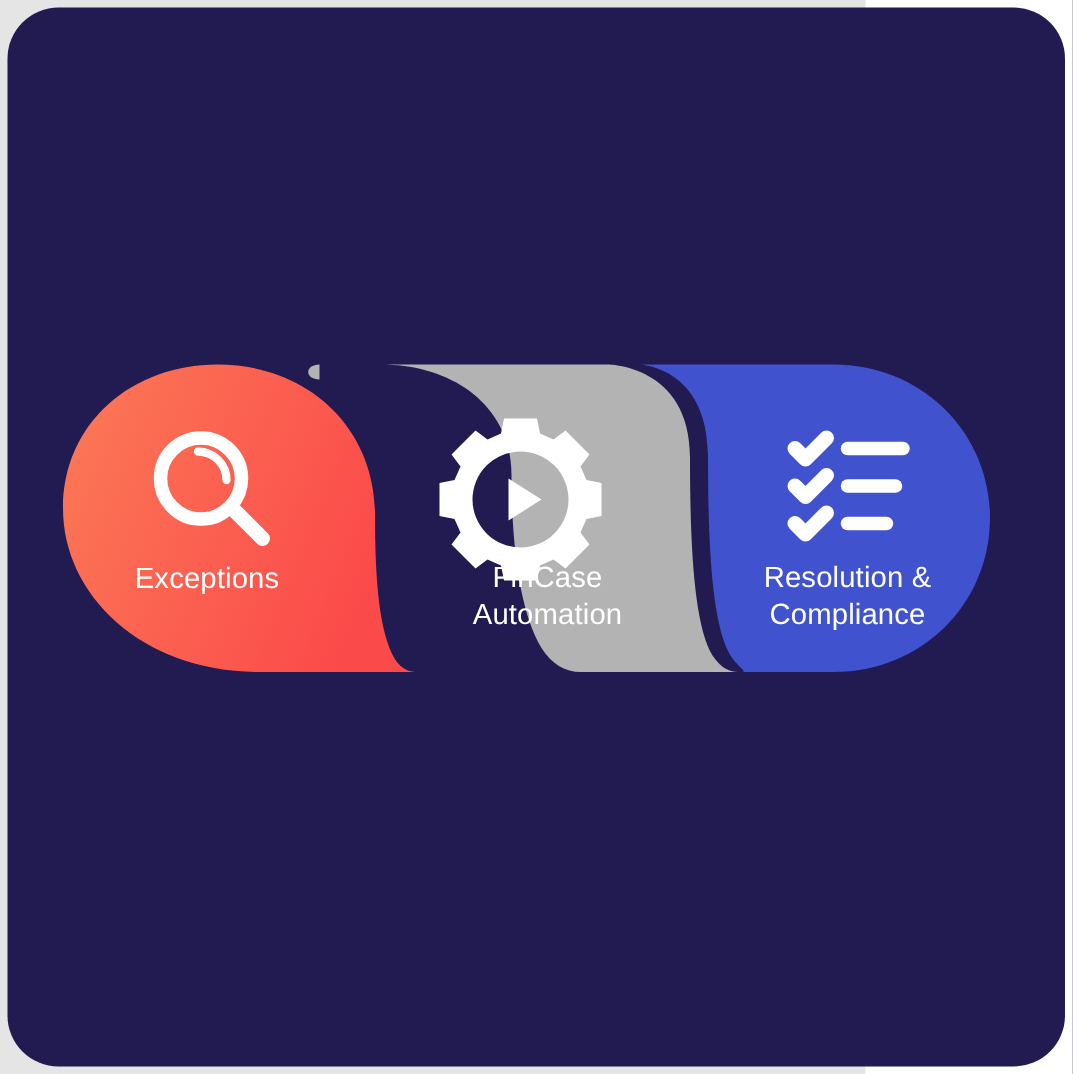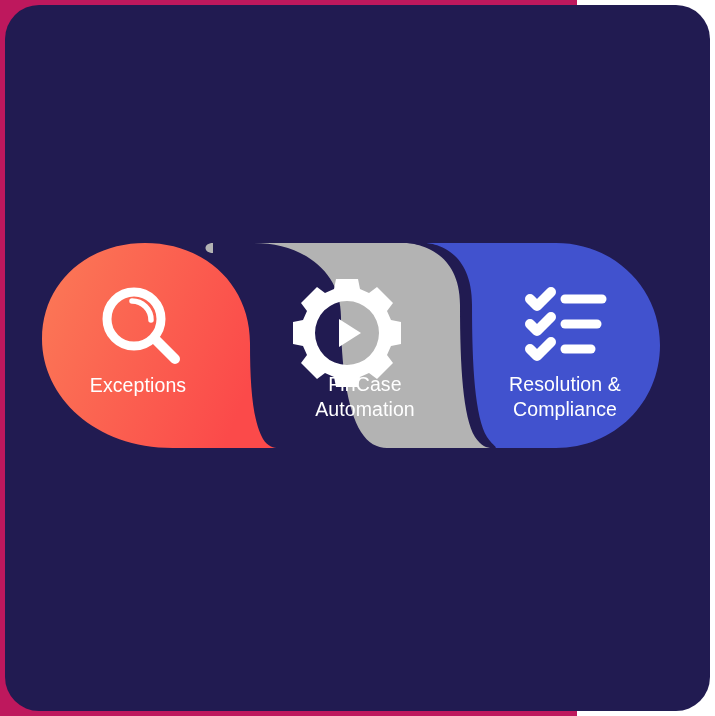--- a/index.html
+++ b/index.html
@@ -11,21 +11,21 @@
   body {
     width: 715px;
     height: 716px;
     font-family: "Liberation Sans", sans-serif;
     overflow: hidden;
   }
   #canvas {
     position: relative;
     width: 577px;
     height: 716px;
-    background: #be185d;
+    background: #e5e5e5;
   }
   #card {
     position: absolute;
     left: 5px;
     top: 5px;
     width: 705px;
     height: 706px;
     border-radius: 34px;
     background: #211b51;
     overflow: hidden;

